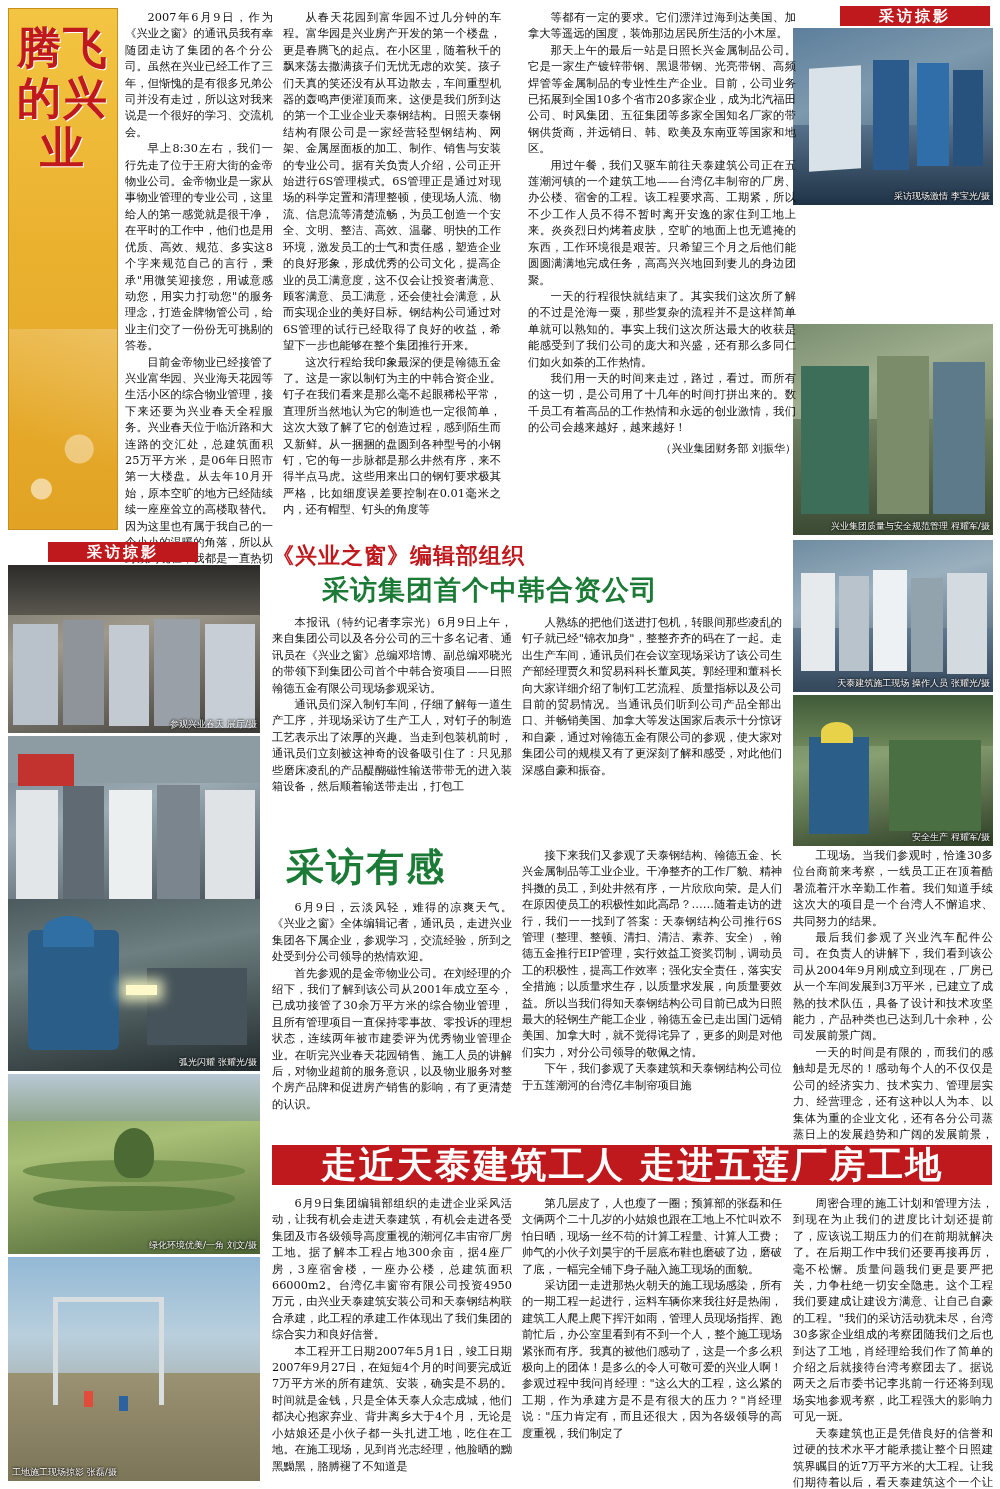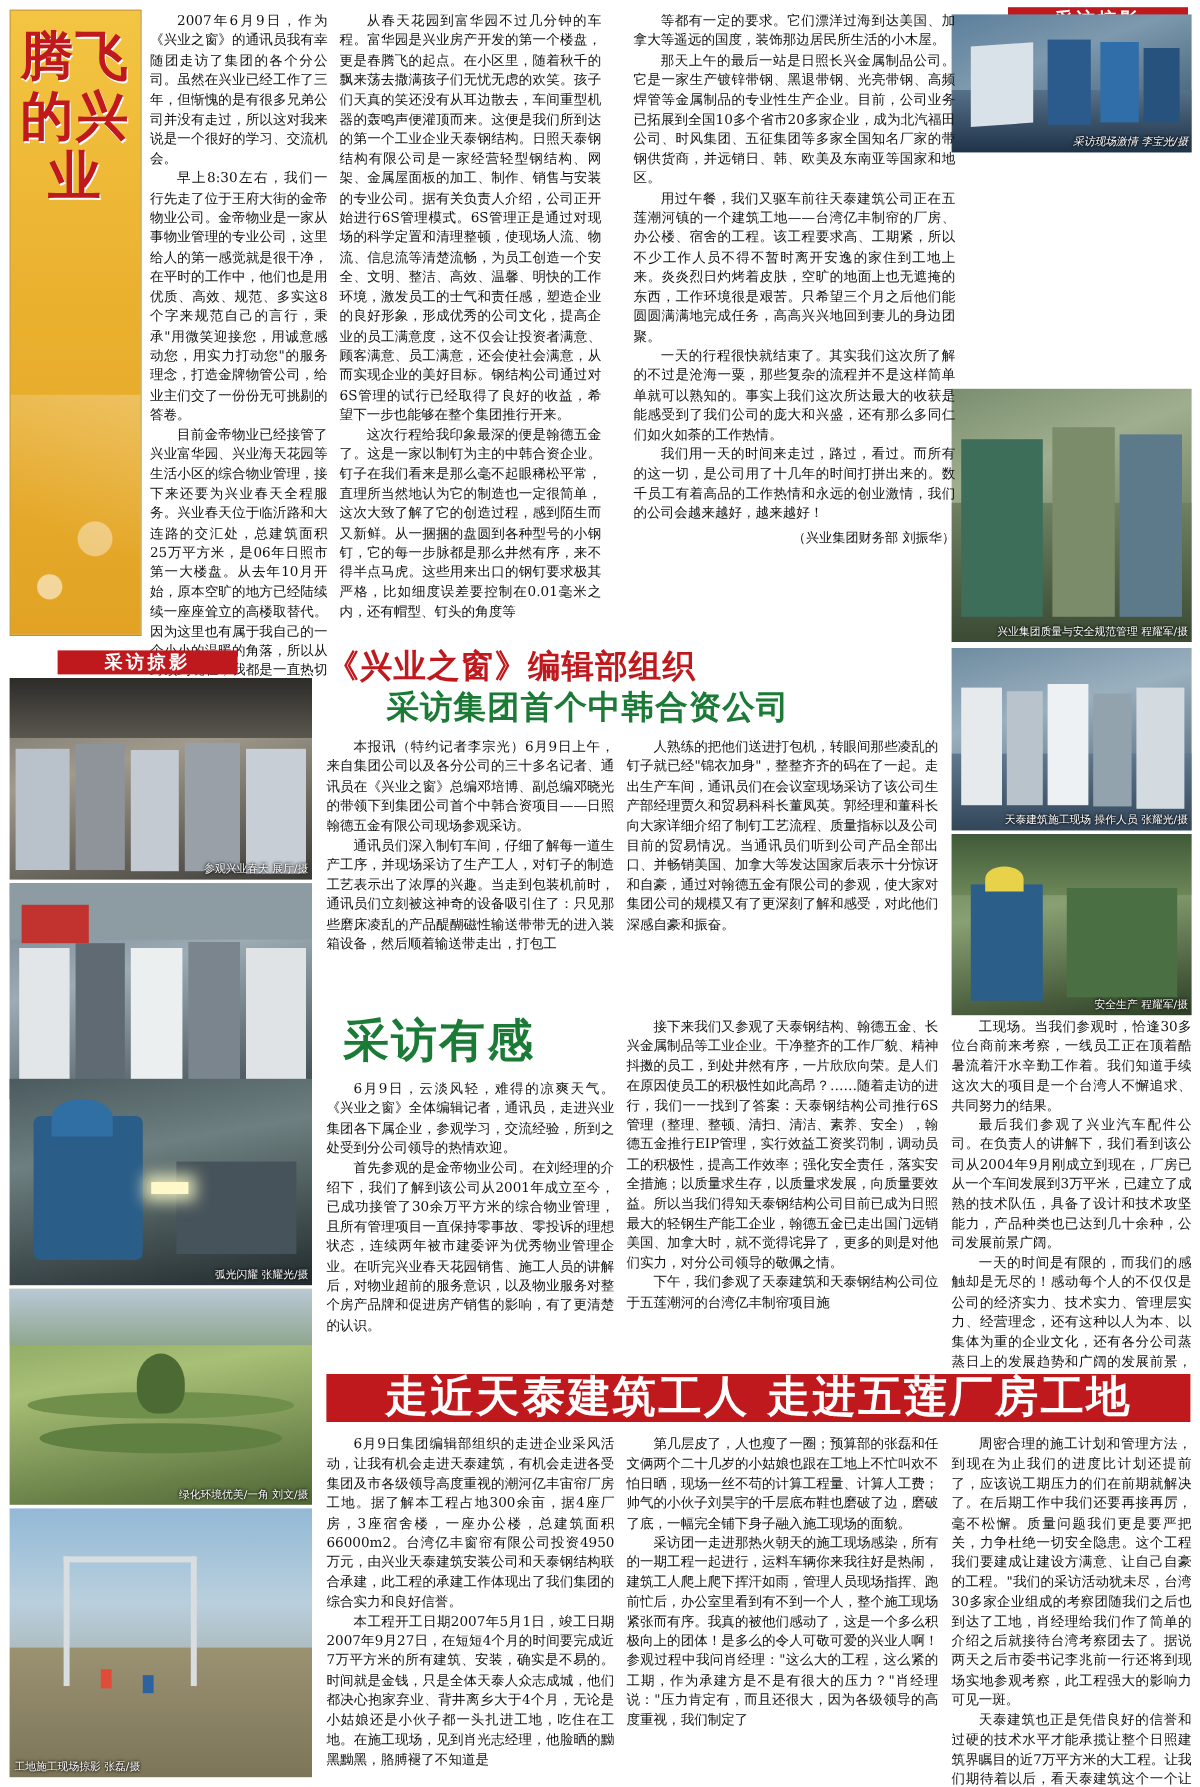--- a/index.html
+++ b/index.html
@@ -71,22 +71,22 @@
 
 <div class="page">
 
   <div id="masthead">
     <div class="title">腾飞的兴业</div>
     <div class="deco"></div>
   </div>
 
   <div class="banner-red" style="left:840px;top:6px;width:150px;height:20px;font-size:15px;line-height:20px;letter-spacing:3px;">采访掠影</div>
 
-  <div class="photo" style="left:793px;top:12px;width:200px;height:115px;
-       background:linear-gradient(160deg,#5d7f9c 0%,#7d99ad 35%,#2e4a63 100%);font-style:italic;">
+  <div class="photo" style="left:793px;top:28px;width:200px;height:177px;
+       background:linear-gradient(160deg,#5d7f9c 0%,#7d99ad 35%,#2e4a63 100%);">
     <div style="position:absolute;left:0;top:55%;width:100%;height:45%;background:linear-gradient(0deg,#1f3347,#56718a);"></div>
     <div style="position:absolute;left:8%;top:22%;width:26%;height:58%;background:#d9e2e8;transform:skewY(-4deg);"></div>
     <div style="position:absolute;left:40%;top:18%;width:18%;height:62%;background:#2b5b8c;"></div>
     <div style="position:absolute;left:62%;top:20%;width:16%;height:58%;background:#2f6ea8;"></div>
     <div style="position:absolute;left:80%;top:24%;width:15%;height:54%;background:#27527d;"></div>
     <div class="cap">采访现场激情 李宝光/摄</div>
   </div>
 
 
   <div class="photo" style="left:793px;top:324px;width:200px;height:211px;
@@ -166,21 +166,21 @@
     <div style="position:absolute;left:0;top:52%;width:100%;height:48%;background:linear-gradient(180deg,#9b9272,#7c7558);"></div>
     <div style="position:absolute;left:18%;top:18%;width:5px;height:48%;background:#d8dde0;"></div>
     <div style="position:absolute;left:60%;top:18%;width:5px;height:48%;background:#d8dde0;"></div>
     <div style="position:absolute;left:18%;top:18%;width:43%;height:5px;background:#d8dde0;"></div>
     <div style="position:absolute;left:30%;top:60%;width:9px;height:16px;background:#e14b3a;"></div>
     <div style="position:absolute;left:44%;top:62%;width:9px;height:15px;background:#2d62a0;"></div>
     <div class="cap left">工地施工现场掠影 张磊/摄</div>
   </div>
 
   <div style="position:absolute;left:272px;top:540px;width:510px;height:72px;">
-    <div class="hl-red" style="position:absolute;left:0;top:0;width:510px;font-size:27px;line-height:32px;letter-spacing:1px;">《兴业之窗》编辑部组织</div>
+    <div class="hl-red" style="position:absolute;left:0;top:0;width:510px;font-size:22px;line-height:32px;letter-spacing:1px;">《兴业之窗》编辑部组织</div>
     <div class="hl-green" style="position:absolute;left:50px;top:34px;width:460px;font-size:27px;line-height:32px;letter-spacing:1px;">采访集团首个中韩合资公司</div>
   </div>
 
   <div class="photo" style="left:793px;top:540px;width:200px;height:152px;
        background:linear-gradient(165deg,#6f8ca1 0%,#9ab0bf 35%,#3a4f60 100%);">
     <div style="position:absolute;left:0;top:58%;width:100%;height:42%;background:linear-gradient(0deg,#33465a,#60798e);"></div>
     <div style="position:absolute;left:4%;top:22%;width:17%;height:64%;background:#e6eaed;"></div>
     <div style="position:absolute;left:23%;top:24%;width:15%;height:62%;background:#b8c3cb;"></div>
     <div style="position:absolute;left:40%;top:20%;width:17%;height:66%;background:#eef1f3;"></div>
     <div style="position:absolute;left:59%;top:25%;width:16%;height:62%;background:#93a3ae;"></div>

